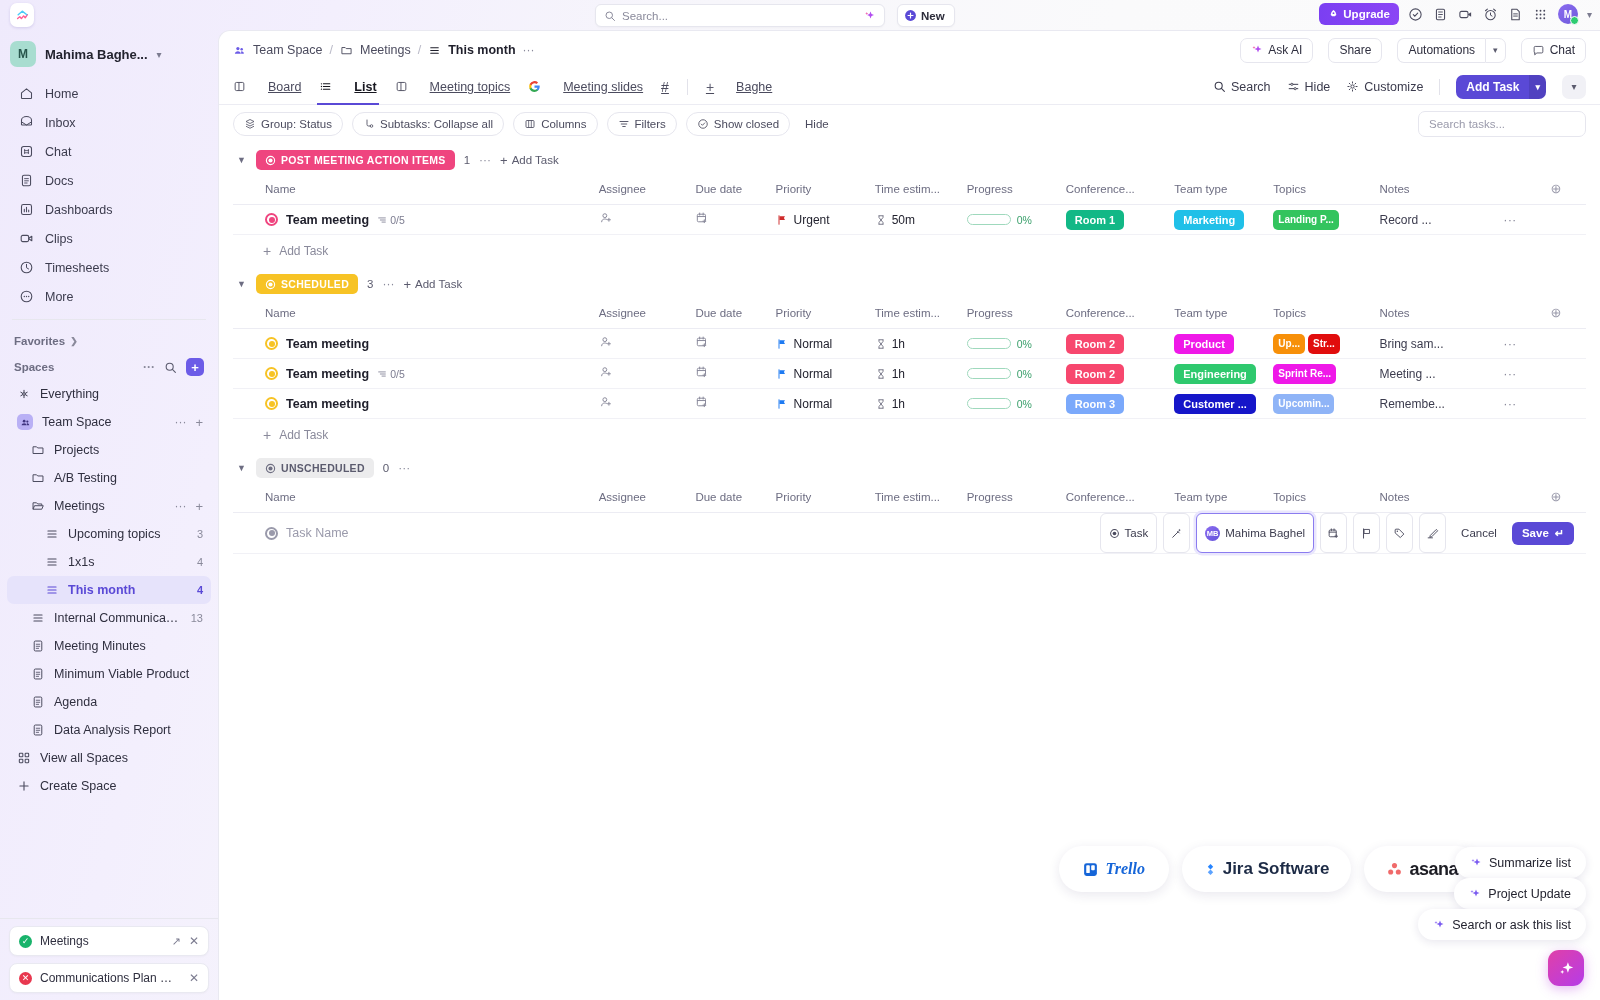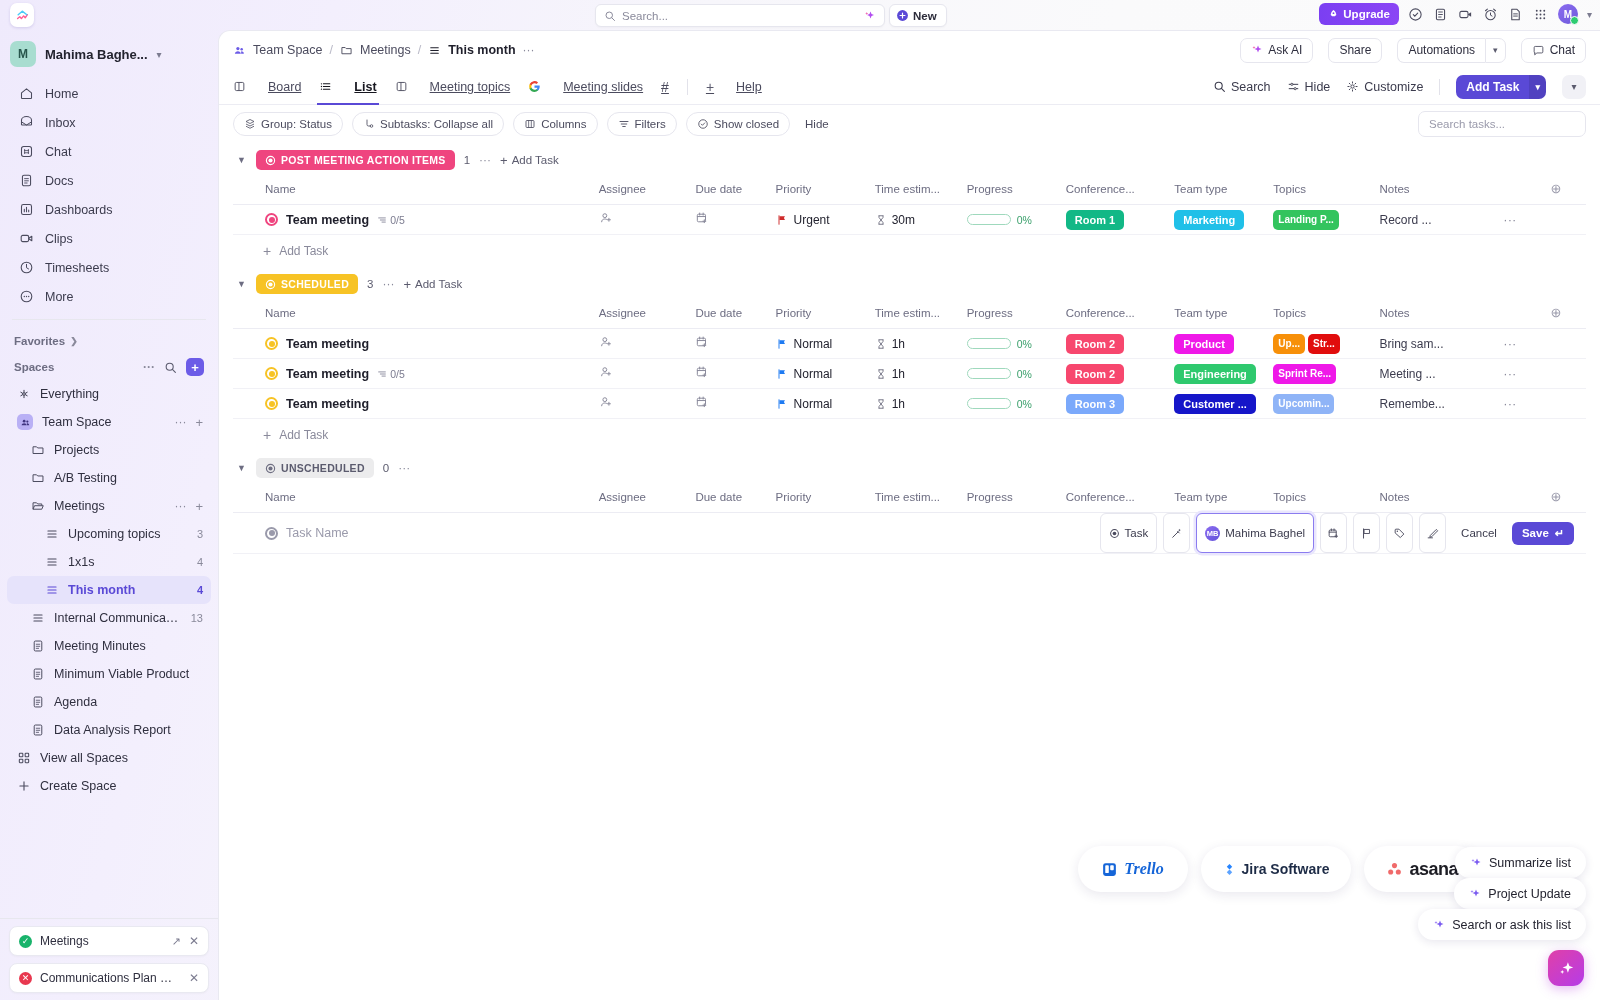--- a/index.html
+++ b/index.html
@@ -21,21 +21,21 @@
     display: flex; align-items: center;
   }
   .topbar-logo {
     position: absolute; left: 10px; top: 3px;
     width: 24px; height: 24px; border-radius: 7px; background: #ffffff;
     box-shadow: 0 1px 3px rgba(80,60,160,.18);
     display: flex; align-items: center; justify-content: center;
   }
   .topbar-center {
     position: absolute; left: 595px; top: 4px;
-    display: flex; align-items: center; gap: 4px;
+    display: flex; align-items: center; gap: 12px;
   }
   .search-box {
     width: 290px; height: 23px; border-radius: 6px;
     background: #ffffff; border: 1px solid #e6e6ee;
     display: flex; align-items: center; padding: 0 8px; gap: 6px;
     box-shadow: 0 1px 2px rgba(0,0,0,.03);
   }
   .search-box .ph { font-size: 11.5px; color: #8a8a9b; flex: 1; }
   .new-btn {
     height: 23px; border-radius: 6px; background: #fff; border: 1px solid #e6e6ee;
@@ -739,21 +739,21 @@
         <path d="M12 5.9c1.5 0 2.8.5 3.8 1.5l2.8-2.8A10 10 0 003.1 7.4L6.4 10c.8-2.3 3-4.1 5.6-4.1z" fill="#ea4335"></path>
       </svg>
       <span>Meeting slides</span>
     </div>
     <div class="vtab">
       <span style="font-size:14px;color:#4b4b5e">#</span>
     </div>
     <span class="vbar-sep"></span>
     <div class="vtab">
       <span style="font-size:14px;color:#5b5b6e">+</span>
-      <span>Help</span>
+      <span>Baghe</span>
     </div>
     <span class="grow"></span>
     <div class="vb-right">
       <div class="vb-act">
         <svg width="13" height="13" viewBox="0 0 24 24">
             <circle cx="10.5" cy="10.5" r="6.5" fill="none" stroke="#3b3b4d" stroke-width="2"></circle>
             <line x1="15.5" y1="15.5" x2="21" y2="21" stroke="#3b3b4d" stroke-width="2" stroke-linecap="round"></line>
           </svg>
         <span>Search</span>
       </div>
@@ -901,21 +901,21 @@
                   <path d="M7 4.5h11l-2.2 3.6L18 11.8H7z" fill="#cf2b2b"></path>
                 </svg>
               <span>Urgent</span>
             </span>
           </td>
           <td class="c-time">
             <span class="timecell">
               <svg width="12" height="12" viewBox="0 0 24 24">
                   <path d="M7 3.5h10M7 20.5h10M8 3.5v3.5l4 5 4-5V3.5M8 20.5V17l4-5 4 5v3.5" fill="none" stroke="#5b5b6e" stroke-width="1.6" stroke-linejoin="round"></path>
                 </svg>
-              <span>30m</span>
+              <span>50m</span>
             </span>
           </td>
           <td class="c-prog">
             <span class="progcell">
               <span class="progbar"></span>
               <span class="progpct">0%</span>
             </span>
           </td>
           <td class="c-conf"><span class="tag" id="t00c" style="background: rgb(18, 184, 134);">Room 1</span></td>
           <td class="c-team"><span class="tag" id="t00t" style="background: rgb(32, 192, 232);">Marketing</span></td>
@@ -1255,21 +1255,21 @@
           <rect x="6" y="6" width="5" height="11" rx="1.2" fill="#fff"></rect>
           <rect x="13" y="6" width="5" height="7" rx="1.2" fill="#fff"></rect>
         </svg>
       <span style="font-style:italic;font-weight:700;font-size:16px;color:#1565d8;font-family:'Liberation Serif',serif">Trello</span>
     </div>
     <div class="int-pill">
       <svg width="13" height="13" viewBox="0 0 24 24">
           <path d="M12 2l5 5-5 5-5-5z" fill="#2684ff"></path>
           <path d="M12 12l5 5-5 5-5-5z" fill="#2684ff" opacity=".75"></path>
         </svg>
-      <span style="font-size:14px;font-weight:700;color:#1d2b46">Jira Software</span>
+      <span style="font-size:17px;font-weight:700;color:#1d2b46">Jira Software</span>
     </div>
     <div class="int-pill">
       <svg width="17" height="17" viewBox="0 0 24 24">
           <circle cx="12" cy="6.5" r="3.6" fill="#f06a6a"></circle>
           <circle cx="6.6" cy="15.5" r="3.6" fill="#f06a6a"></circle>
           <circle cx="17.4" cy="15.5" r="3.6" fill="#f06a6a"></circle>
         </svg>
       <span style="font-size:18px;font-weight:700;color:#1d1d24;letter-spacing:-.5px">asana</span>
     </div>
   </div>

